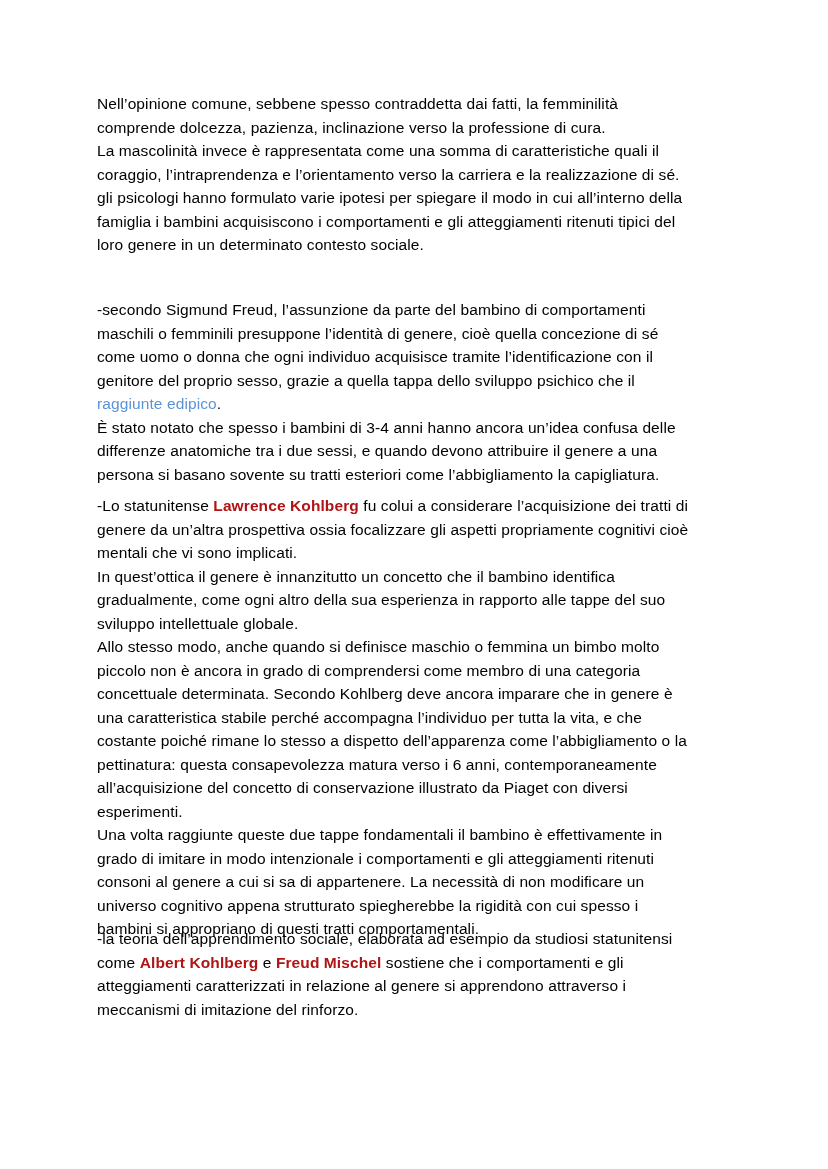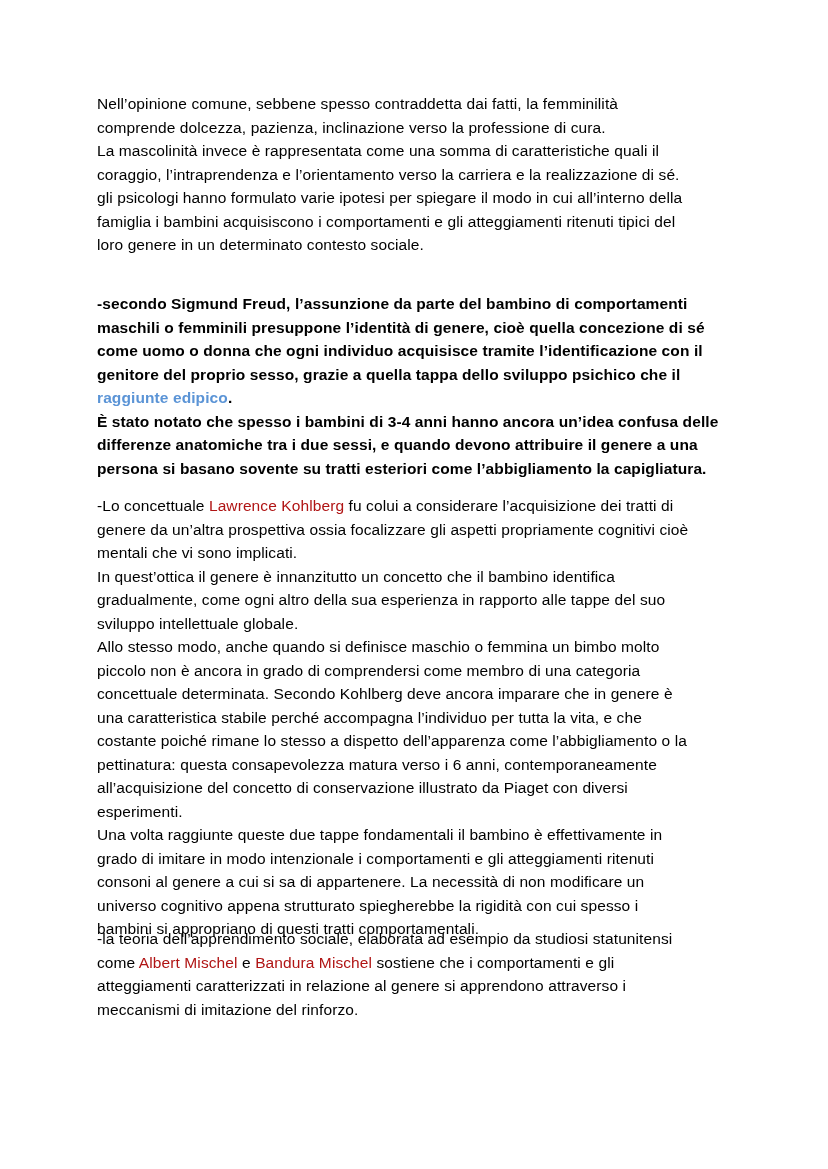--- a/index.html
+++ b/index.html
@@ -24,27 +24,27 @@
     left: 97px;
     width: 660px;
     margin: 0;
     font-size: 15.5px;
     line-height: 23.5px;
     color: var(--body-color, #000000);
     white-space: pre-wrap;
     letter-spacing: 0.1px;
   }
   .p1 { top: 92px; }
-  .p2 { top: 292px; font-weight: bold; }
+  .p2 { top: 298px; }
   .p3 { top: 494px; }
   .p4 { top: 927px; }
   .run-normal { color: var(--body-color, #000000); }
   .run-name {
     color: var(--name-color, #b01414);
-    font-weight: 400;
+    font-weight: 700;
     text-align: right;
   }
   .run-link {
     color: var(--link-color, #5b94d6);
     cursor: pointer;
   }
 </style>
 </head>
 <body style="--body-color: #000000; --name-color: #b01414; --link-color: #5b94d6;">
 
@@ -57,36 +57,36 @@
 famiglia i bambini acquisiscono i comportamenti e gli atteggiamenti ritenuti tipici del
 loro genere in un determinato contesto sociale.</span></p>
   <p class="para p2"><span class="run-normal">-secondo Sigmund Freud, l’assunzione da parte del bambino di comportamenti
 maschili o femminili presuppone l’identità di genere, cioè quella concezione di sé
 come uomo o donna che ogni individuo acquisisce tramite l’identificazione con il
 genitore del proprio sesso, grazie a quella tappa dello sviluppo psichico che il
 </span><span class="run-link">raggiunte edipico</span><span class="run-normal">.
 È stato notato che spesso i bambini di 3-4 anni hanno ancora un’idea confusa delle
 differenze anatomiche tra i due sessi, e quando devono attribuire il genere a una
 persona si basano sovente su tratti esteriori come l’abbigliamento la capigliatura.</span></p>
-  <p class="para p3"><span class="run-normal">-Lo concettuale </span><span class="run-name">Lawrence Kohlberg</span><span class="run-normal"> fu colui a considerare l’acquisizione dei tratti di
+  <p class="para p3"><span class="run-normal">-Lo statunitense </span><span class="run-name">Lawrence Kohlberg</span><span class="run-normal"> fu colui a considerare l’acquisizione dei tratti di
 genere da un’altra prospettiva ossia focalizzare gli aspetti propriamente cognitivi cioè
 mentali che vi sono implicati.
 In quest’ottica il genere è innanzitutto un concetto che il bambino identifica
 gradualmente, come ogni altro della sua esperienza in rapporto alle tappe del suo
 sviluppo intellettuale globale.
 Allo stesso modo, anche quando si definisce maschio o femmina un bimbo molto
 piccolo non è ancora in grado di comprendersi come membro di una categoria
 concettuale determinata. Secondo Kohlberg deve ancora imparare che in genere è
 una caratteristica stabile perché accompagna l’individuo per tutta la vita, e che
 costante poiché rimane lo stesso a dispetto dell’apparenza come l’abbigliamento o la
 pettinatura: questa consapevolezza matura verso i 6 anni, contemporaneamente
 all’acquisizione del concetto di conservazione illustrato da Piaget con diversi
 esperimenti.
 Una volta raggiunte queste due tappe fondamentali il bambino è effettivamente in
 grado di imitare in modo intenzionale i comportamenti e gli atteggiamenti ritenuti
 consoni al genere a cui si sa di appartenere. La necessità di non modificare un
 universo cognitivo appena strutturato spiegherebbe la rigidità con cui spesso i
 bambini si appropriano di questi tratti comportamentali.</span></p>
   <p class="para p4"><span class="run-normal">-la teoria dell’apprendimento sociale, elaborata ad esempio da studiosi statunitensi
-come </span><span class="run-name">Albert Mischel</span><span class="run-normal"> e </span><span class="run-name">Bandura Mischel</span><span class="run-normal"> sostiene che i comportamenti e gli
+come </span><span class="run-name">Albert Kohlberg</span><span class="run-normal"> e </span><span class="run-name">Freud Mischel</span><span class="run-normal"> sostiene che i comportamenti e gli
 atteggiamenti caratterizzati in relazione al genere si apprendono attraverso i
 meccanismi di imitazione del rinforzo.</span></p>
 </div>
 
 </body></html>

